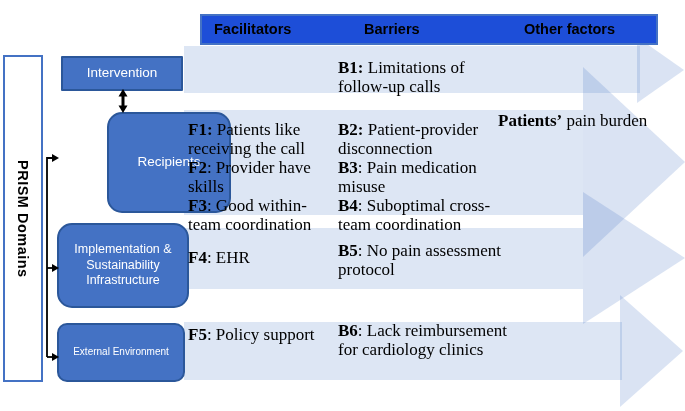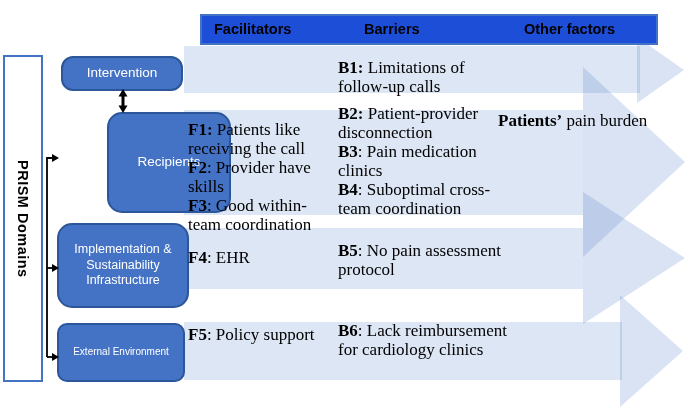--- a/index.html
+++ b/index.html
@@ -32,32 +32,32 @@
   .band4{left:184px;top:322px;width:438px;height:58px;}
   
   .head{width:0;height:0;}
   .head1{left:637px;top:37px;border-top:33px solid transparent;border-bottom:33px solid transparent;border-left:47px solid var(--head);}
   .head2{left:583px;top:67px;border-top:95px solid transparent;border-bottom:95px solid transparent;border-left:102px solid var(--head);}
   .head3{left:583px;top:192px;border-top:66px solid transparent;border-bottom:66px solid transparent;border-left:102px solid var(--head);}
   .head4{left:620px;top:295px;border-top:56px solid transparent;border-bottom:56px solid transparent;border-left:63px solid var(--head);}
   
   .domain{background:var(--accent);border:2px solid var(--box_border);color:var(--box_text);
     display:flex;align-items:center;justify-content:center;text-align:center;line-height:1.25;}
-  .dom1{left:61px;top:56px;width:118px;height:31px;border-radius:12px;font-size:13.5px;}
+  .dom1{left:61px;top:56px;width:118px;height:31px;border-radius:1px;font-size:13.5px;}
   .dom2{left:59px;top:112px;width:120px;height:97px;border-radius:15px;font-size:13.5px;margin-left:48px;}
   .dom3{left:57px;top:223px;width:124px;height:81px;border-radius:15px;font-size:12.5px;padding:0 2px;justify-content:center;}
   .dom4{left:57px;top:323px;width:124px;height:55px;border-radius:10px;font-size:10px;}
   
   .connector{left:0;top:0;}
   
   .txt{font-family:"Liberation Serif","DejaVu Serif",serif;font-size:17px;line-height:19px;color:var(--ink);}
   .txt b{font-weight:bold;}
   .r1b{left:338px;top:58px;width:162px;}
   .r2f{left:188px;top:120px;width:152px;}
-  .r2b{left:338px;top:104px;width:175px;}
+  .r2b{left:338px;top:120px;width:175px;}
   .r2o{left:498px;top:111px;width:178px;}
   .r3f{left:188px;top:248px;width:152px;}
   .r3b{left:338px;top:241px;width:175px;}
   .r4f{left:188px;top:325px;width:152px;}
   .r4b{left:338px;top:321px;width:180px;}
 </style>
 </head>
 <body>
 
 <div id="stage">
@@ -119,21 +119,21 @@
     <div class="item"><b>B1:</b><span> Limitations of follow-up calls</span></div>
   </div>
 
   <div class="abs txt r2f">
     <div class="item"><b>F1:</b><span> Patients like receiving the call</span></div>
     <div class="item"><b>F2</b><span>: Provider have skills</span></div>
     <div class="item"><b>F3</b><span>: Good within-team coordination</span></div>
   </div>
   <div class="abs txt r2b">
     <div class="item"><b>B2:</b><span> Patient-provider disconnection</span></div>
-    <div class="item"><b>B3</b><span>: Pain medication clinics</span></div>
+    <div class="item"><b>B3</b><span>: Pain medication misuse</span></div>
     <div class="item"><b>B4</b><span>: Suboptimal cross-team coordination</span></div>
   </div>
   <div class="abs txt r2o">
     <div class="item"><b>Patients’</b><span> pain burden</span></div>
   </div>
 
   <div class="abs txt r3f">
     <div class="item"><b>F4</b><span>: EHR</span></div>
   </div>
   <div class="abs txt r3b">

